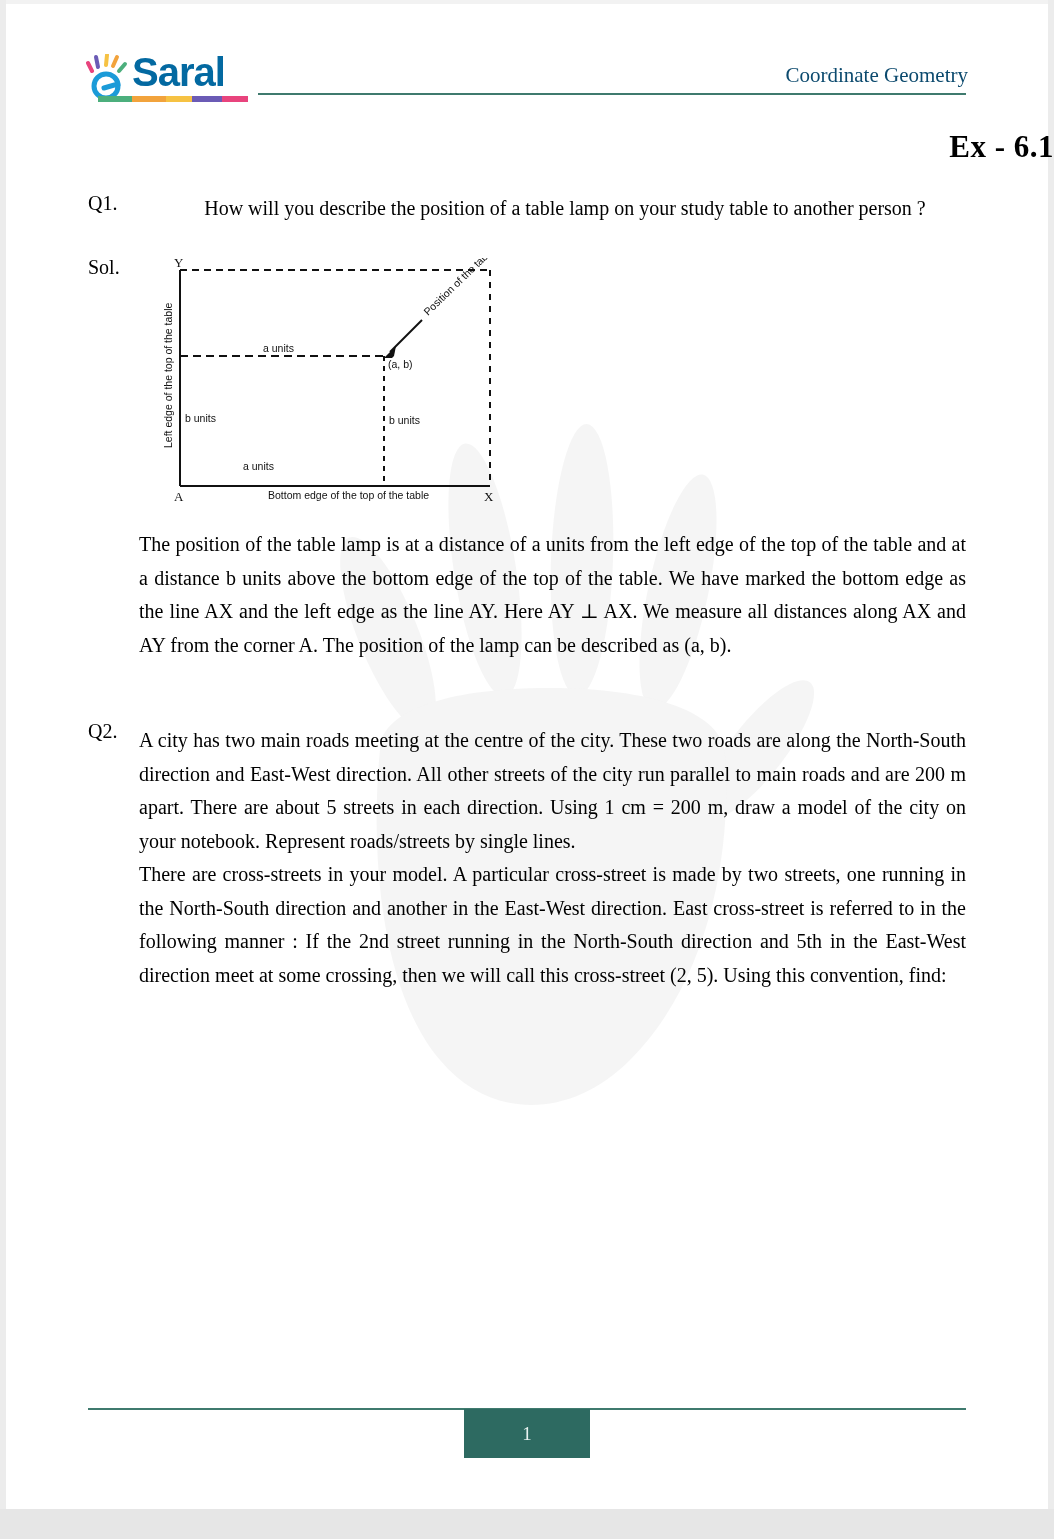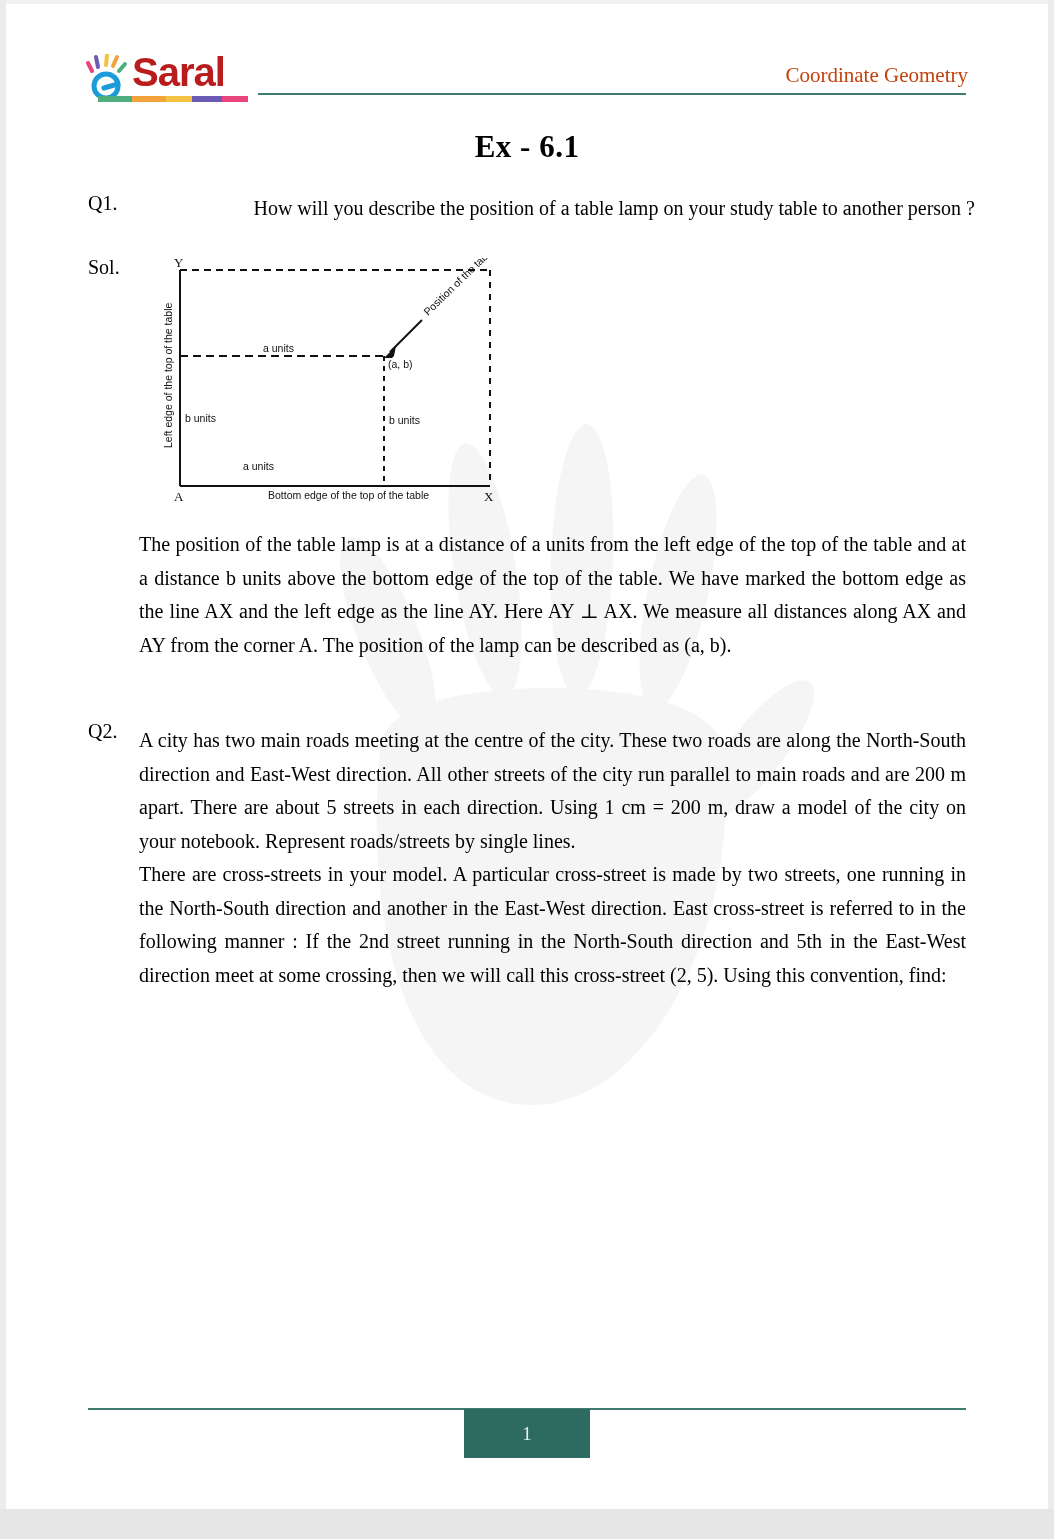--- a/index.html
+++ b/index.html
@@ -57,76 +57,76 @@
     height: 56px;
   }
   .logo-word {
     position: absolute;
     left: 44px;
     top: -2px;
     font-family: "Liberation Sans", "DejaVu Sans", sans-serif;
     font-weight: bold;
     font-size: 40px;
     letter-spacing: -1px;
-    color: #b91c1c;
+    color: #0369a1;
     line-height: 44px;
   }
   .logo-bar {
     position: absolute;
     left: 10px;
     top: 44px;
     width: 150px;
     height: 6px;
     display: flex;
   }
   .logo-bar span { height: 6px; }
 
   .header-title {
     position: absolute;
     right: 86px;
     top: 63px;
     font-size: 21px;
-    color: #c2410c;
+    color: #0c4a6e;
     white-space: nowrap;
   }
   .header-rule {
     position: absolute;
     left: 258px;
     top: 93px;
     width: 708px;
     height: 2px;
     background: #3f7a6e;
   }
 
   
   .ex-title {
     position: absolute;
     left: 0;
     top: 129px;
     width: 1054px;
-    text-align: center;
+    text-align: right;
     font-size: 31px;
     font-weight: bold;
     letter-spacing: 0.5px;
   }
 
   
   .qlabel {
     position: absolute;
     font-weight: normal;
     font-size: 20px;
   }
   .qtext {
     position: absolute;
     font-size: 20px;
     line-height: 33.5px;
     text-align: justify;
     text-justify: inter-word;
   }
-  .qtext.nojust { text-align: right; }
+  .qtext.nojust { text-align: center; }
 
   
   .figure {
     position: absolute;
     left: 160px;
     top: 258px;
     width: 350px;
     height: 245px;
   }
   .fig-tiny {

